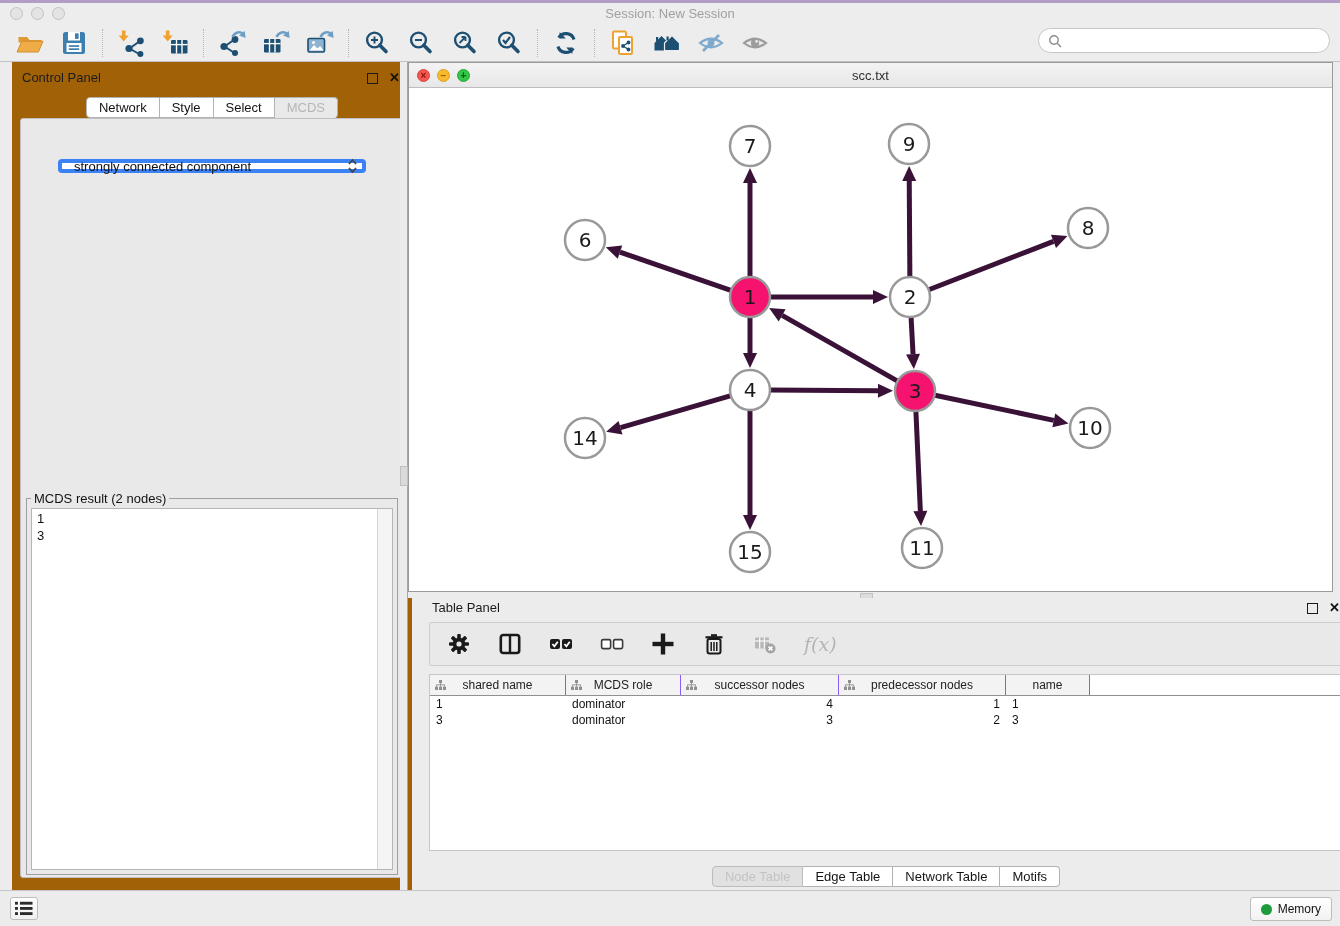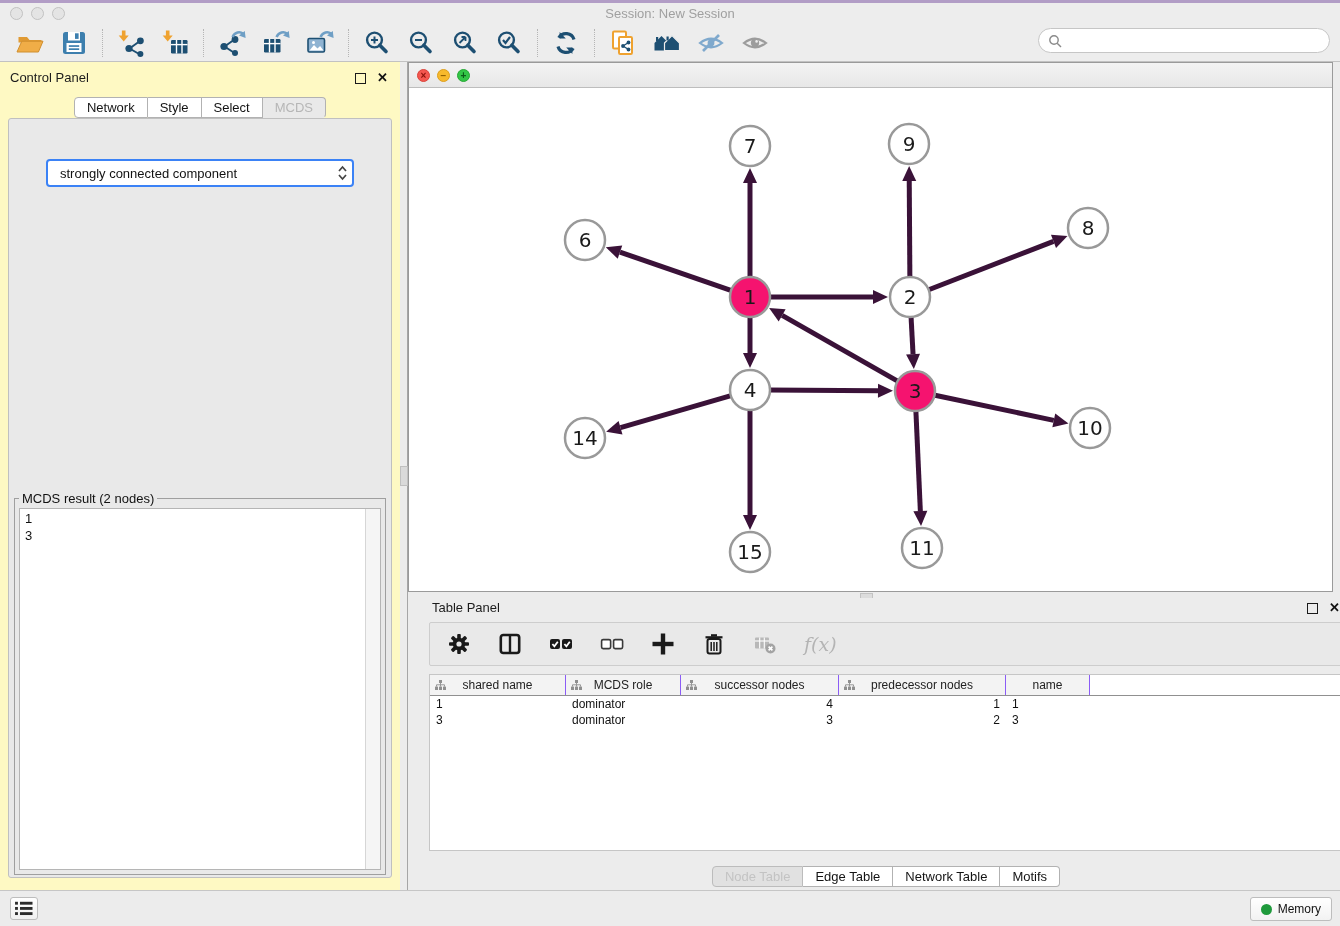--- a/index.html
+++ b/index.html
@@ -18,34 +18,34 @@
   .toolbar{position:absolute;left:0;top:24px;width:100%;height:38px;background:#ededed;
            border-bottom:1px solid #c2c2c2;display:flex;align-items:center;padding-left:8px;box-sizing:border-box}
   .tbtn{width:30px;height:30px;border:none;background:transparent;padding:1px;margin:0 7px;cursor:default}
   .tbtn svg{display:block;width:28px;height:28px}
   .tsep{width:0;height:28px;border-left:1px dotted #b5b5b5;margin:0 6px}
   .search{position:absolute;right:10px;top:4px;width:292px;height:25px;background:#fff;border:1px solid #c6c6c6;
           border-radius:13px;display:flex;align-items:center;padding:0 9px;box-sizing:border-box;gap:5px}
   .search input{border:none;outline:none;flex:1;font-size:13px;background:transparent;color:#333;min-width:0}
 
   
-  .control-panel{position:absolute;left:0;top:62px;width:400px;height:828px;background:#fef9c3}
+  .control-panel{position:absolute;left:12px;top:62px;width:400px;height:828px;background:#a16207}
   .cp-header{position:absolute;top:8px;left:10px;right:12px;height:18px;font-size:13px;color:#1c1c1c}
   .float-ic{position:absolute;right:22px;top:3px;width:9px;height:9px;border:1.5px solid #1a1a1a;background:transparent}
   .close-ic{position:absolute;right:0;top:0;font-size:13px;font-weight:bold;color:#111;line-height:16px}
   .cp-tabs{position:absolute;top:35px;left:0;width:100%;text-align:center;z-index:2;white-space:nowrap}
   .tab{display:inline-block;height:19px;line-height:19px;padding:0 12px;background:#fff;border:1px solid #b2b2b2;
        border-left:none;font-size:13px;color:#141414;vertical-align:top;cursor:default}
   .tab:first-child{border-left:1px solid #b2b2b2;border-top-left-radius:4px;border-bottom-left-radius:4px}
   .tab:last-child{border-top-right-radius:4px;border-bottom-right-radius:4px}
   .cp-tabs .tab.active{background:#e9e9e9;color:#b6b6b6;border-bottom-color:#e9e9e9}
   .cp-body{position:absolute;left:8px;right:8px;top:56px;bottom:12px;background:#e9e9e9;
            border:1px solid #c0c0c0;border-radius:3px}
   .opt-label{position:absolute;top:18px;width:100%;text-align:center;font-size:13px;color:#111}
-  .select{position:absolute;left:37px;width:308px;top:40px;height:28px;background:#fff;border:2px solid #3b82f6;
+  .select{position:absolute;left:37px;width:308px;top:40px;height:14px;background:#fff;border:4px solid #3b82f6;
           border-radius:4px;box-sizing:border-box;display:flex;align-items:center;padding:0 4px 0 12px;font-size:13px;color:#111}
   .select .sel-text{flex:1}
   .btn-row{position:absolute;top:72px;width:100%;text-align:center}
   .mbtn{display:inline-block;height:23px;margin:0 7px;padding:0 15px;background:linear-gradient(#ffffff,#f4f4f4);
         border:1px solid #b3b3b3;border-radius:4px;font-size:13px;color:#111;font-family:"Liberation Sans",sans-serif;cursor:default}
   .result-box{position:absolute;left:5px;right:5px;top:372px;bottom:2px;border:1px solid #9f9f9f;margin:0;padding:0}
   .result-box legend{font-size:13px;color:#111;margin-left:4px;padding:0 3px}
   .result-list{position:absolute;left:4px;right:4px;top:2px;bottom:4px;background:#fff;border:1px solid #b5b5b5;
                font-size:13px;color:#111;padding:1px 0 0 5px;box-sizing:border-box}
   .result-item{line-height:17px}
@@ -296,20 +296,21 @@
       </fieldset>
     </div>
   </div>
 
   <div class="vsplit">
       <span class="knob"></span>
     </div>
 
   <div class="net-window">
     <div class="nw-titlebar">
+      <span class="nw-title">scc.txt</span>
       <span class="tl red">×</span>
       <span class="tl yellow">−</span>
       <span class="tl green">+</span>
     </div>
     <svg id="graph" viewBox="0 0 923 504">
         <g>
           <line x1="341" y1="192" x2="341" y2="96" stroke="#3A1238" stroke-width="5"></line>
           <polygon points="341,81 348,96 334,96" fill="#3A1238"></polygon>
         </g>
         <g>

